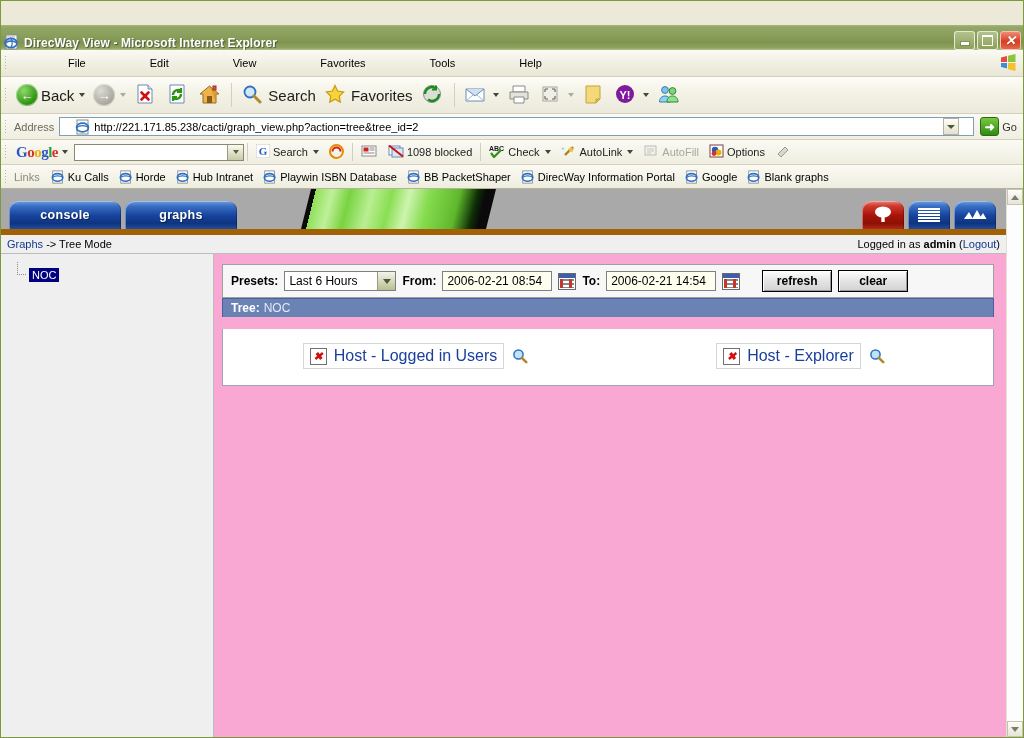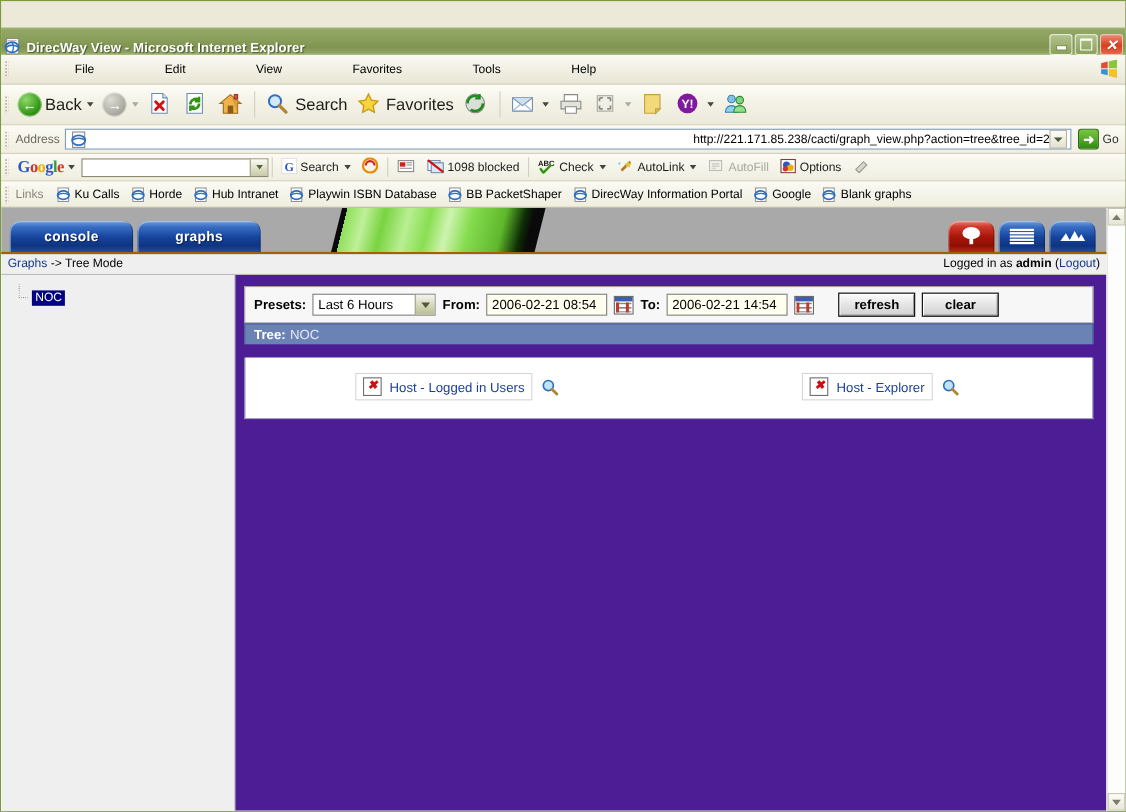--- a/index.html
+++ b/index.html
@@ -62,21 +62,21 @@
               box-shadow:inset 0 0 0 1px rgba(255,255,255,.45);}
   .circ.grey{background:radial-gradient(circle at 35% 30%,#dcdcd4,#a9a9a0 65%,#8b8b83);
              box-shadow:inset 0 0 0 1px rgba(255,255,255,.45);}
 
   
   .addrbar{height:25px;flex:0 0 25px;display:flex;align-items:center;
            background:linear-gradient(to bottom,#fbfaf4,#f0eee1);
            border-bottom:1px solid #d4d0bc;padding-left:3px;}
   .addrlabel{font-size:11px;color:#6d6a5c;padding:0 5px 0 2px;}
   .addrfield{flex:1;height:19px;background:#fff;border:1px solid #7f9db9;display:flex;align-items:center;
-             padding:0 3px;box-sizing:border-box;text-align:right;}
+             padding:0 14px;box-sizing:border-box;}
   .addrfield .favicon{width:16px;height:16px;margin:0 3px 0 1px;flex:0 0 16px;}
   .addrfield .url{font-size:11px;color:#000;white-space:nowrap;overflow:hidden;flex:1;}
   .ddbtn{width:16px;height:17px;flex:0 0 16px;background:linear-gradient(to bottom,#fdfdfa,#e3e1cf);
          border:1px solid #b5b29c;display:flex;align-items:center;justify-content:center;box-sizing:border-box;}
   .ddbtn .tri{width:0;height:0;border-left:4px solid transparent;border-right:4px solid transparent;border-top:4px solid #4a5a33;}
   .gobtn{display:flex;align-items:center;gap:3px;padding:0 6px;}
   .goarrow{width:19px;height:19px;background:linear-gradient(to bottom,#79c93f,#2f8a12);
            border:1px solid #2c6a10;border-radius:3px;display:flex;align-items:center;justify-content:center;
            color:#fff;font-size:12px;line-height:1;font-weight:bold;box-sizing:border-box;}
   .gobtn .lbl{font-size:11px;color:#333;}
@@ -101,21 +101,21 @@
             background:linear-gradient(to bottom,#fbfaf4,#eeeddf);border-bottom:1px solid #b5b29c;padding-left:3px;}
   .linkslabel{font-size:11px;color:#8b8877;padding:0 6px 0 2px;}
   .lnk{display:flex;align-items:center;gap:3px;padding:0 5px;font-size:11px;color:#000;white-space:nowrap;}
   .ielogo{width:14px;height:14px;flex:0 0 14px;}
 
   
   .page{flex:1;display:flex;position:relative;background:#fff;overflow:hidden;}
   .pagescroll{flex:1;display:flex;flex-direction:column;overflow:hidden;}
 
   .cacti-header{height:40px;flex:0 0 40px;position:relative;background:#a9a9a9;overflow:hidden;
-                border-bottom:2px solid #a16207;}
+                border-bottom:6px solid #a16207;}
   .stripe{position:absolute;top:-6px;left:305px;width:185px;height:52px;
           transform:skewX(-14deg);
           background:linear-gradient(to right,#0a0a0a 0px,#0a0a0a 5px,
             #8fe05a 5px,#bff09a 22px,#79d340 40px,#b9ef93 62px,#8ade52 82px,
             #cdf4af 100px,#86dc4f 120px,#5fb82c 150px,#0e2e06 168px,#0a0a0a 176px,#0a0a0a 185px);}
   .tabs{position:absolute;left:8px;bottom:0;display:flex;gap:4px;z-index:4;}
   .ctab{height:28px;min-width:84px;padding:0 14px;display:flex;align-items:center;justify-content:center;
         color:#fff;font-weight:bold;font-size:12.5px;letter-spacing:.3px;
         border-radius:9px 9px 0 0;
         background:linear-gradient(to bottom,#6f9ee0 0%,#3a6fc4 18%,#16449e 52%,#0f3480 80%,#1f4ea0 100%);
@@ -141,21 +141,21 @@
   .tree-pane{width:213px;flex:0 0 213px;background:#efefef;border-right:1px solid #bcbcbc;
              padding:14px 0 0 12px;box-sizing:border-box;}
   .tree-node{display:flex;align-items:center;font-size:11px;}
   .tree-elbow{width:16px;height:14px;position:relative;flex:0 0 16px;}
   .tree-elbow::before{content:"";position:absolute;left:4px;top:-6px;width:1px;height:13px;
       background-image:linear-gradient(#8a8a8a 50%,transparent 50%);background-size:1px 2px;}
   .tree-elbow::after{content:"";position:absolute;left:4px;top:6px;width:9px;height:1px;
       background-image:linear-gradient(to right,#8a8a8a 50%,transparent 50%);background-size:2px 1px;}
   .tree-label{background:#000080;color:#fff;padding:1px 3px;font-size:11px;line-height:12px;}
 
-  .content-pane{flex:1;background:#4c1d95;padding:10px 12px 0 8px;box-sizing:border-box;overflow:hidden;}
+  .content-pane{flex:1;background:#f9a8d4;padding:10px 12px 0 8px;box-sizing:border-box;overflow:hidden;}
 
   .filterbox{border:1px solid #a0a0a0;background:#f7f7f7;height:34px;display:flex;align-items:center;
              padding:0 8px;box-sizing:border-box;gap:6px;}
   .filterbox .lb{font-size:12px;font-weight:bold;color:#000;}
   .selwrap{height:20px;min-width:112px;border:1px solid #7f7f7f;background:#fff;display:flex;align-items:center;
            box-sizing:border-box;padding-left:4px;}
   .selwrap .txt{font-size:12px;color:#000;flex:1;white-space:nowrap;}
   .selwrap .arrow{width:17px;height:18px;background:linear-gradient(to bottom,#f4f4ec,#b9be92);
                   border-left:1px solid #9a9a80;display:flex;align-items:center;justify-content:center;}
   .selwrap .arrow .tri{width:0;height:0;border-left:4px solid transparent;border-right:4px solid transparent;border-top:5px solid #4d5b33;}
@@ -176,21 +176,21 @@
   .treebox-title{height:19px;background:#6b82b5;color:#fff;display:flex;align-items:center;padding:0 8px;
                  font-size:12px;border:1px solid #49619a;border-bottom:none;box-sizing:border-box;}
   .treebox-title b{font-weight:bold;margin-right:4px;}
   .treebox-title .nm{color:#e4eaf6;}
   .treebox-body{background:#fff;display:flex;padding:14px 0 16px 0;}
   .gcell{width:50%;display:flex;align-items:center;justify-content:center;gap:8px;}
   .gitem-box{border:1px solid #d6d6d6;padding:3px 6px;display:flex;align-items:center;gap:7px;background:#fff;}
   .broken{width:15px;height:15px;border:1px solid #6f6f6f;background:#fff;display:flex;align-items:center;
           justify-content:center;flex:0 0 15px;}
   .broken .x{color:#d01010;font-size:11px;font-weight:bold;line-height:1;}
-  .glink{font-size:12px;color:#1a3f9e;text-decoration:none;white-space:nowrap;}
+  .glink{font-size:16px;color:#1a3f9e;text-decoration:none;white-space:nowrap;}
   .mag{width:16px;height:16px;flex:0 0 16px;}
 
   
   .vscroll{width:16px;flex:0 0 16px;background:#fdfdfd;border-left:1px solid #e3e0d2;
            display:flex;flex-direction:column;justify-content:space-between;}
   .vsbtn{width:16px;height:16px;background:linear-gradient(to bottom,#fdfdfa,#e7e5d6);
          border:1px solid #c6c3b0;box-sizing:border-box;display:flex;align-items:center;justify-content:center;}
   .vsbtn .tri{width:0;height:0;border-left:4px solid transparent;border-right:4px solid transparent;}
   .vsbtn .up{border-bottom:5px solid #7b7b6a;}
   .vsbtn .dn{border-top:5px solid #7b7b6a;}

